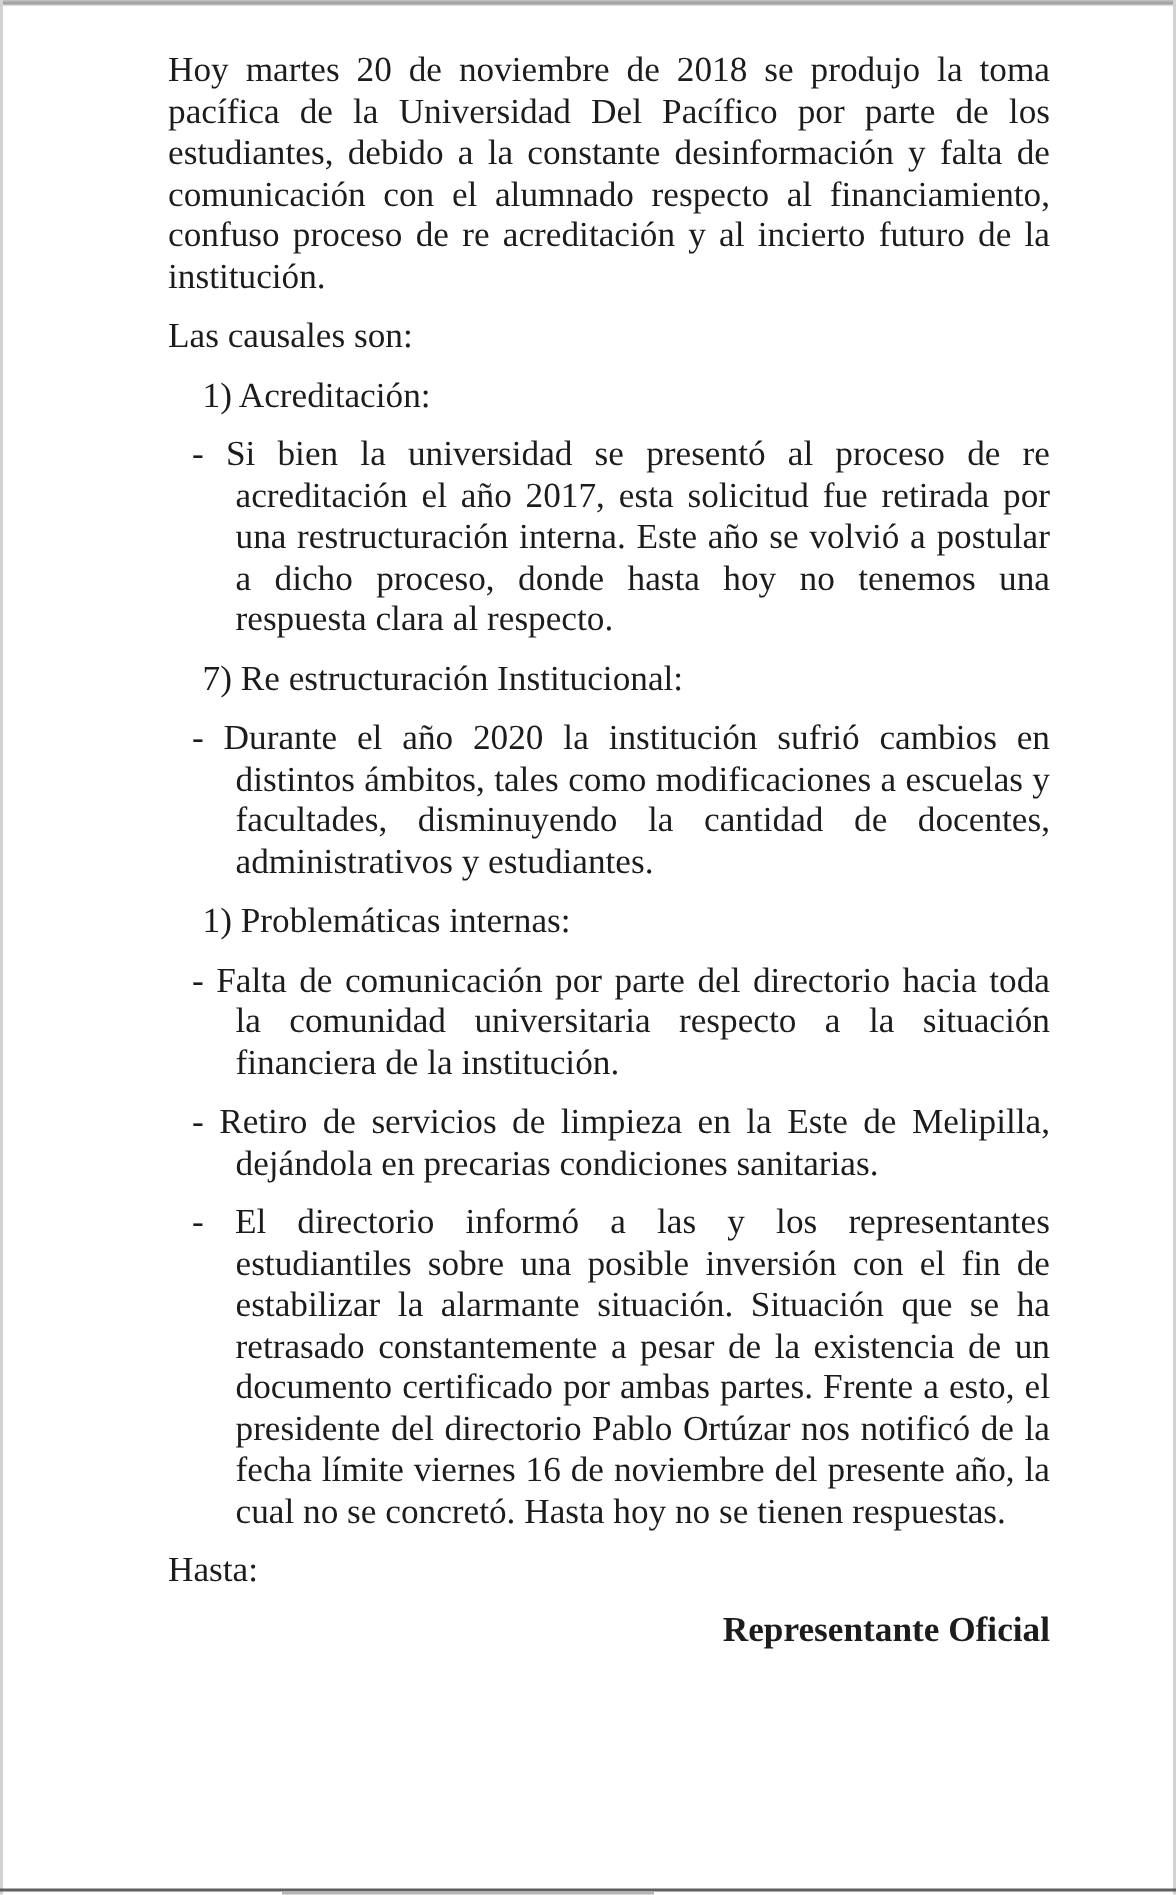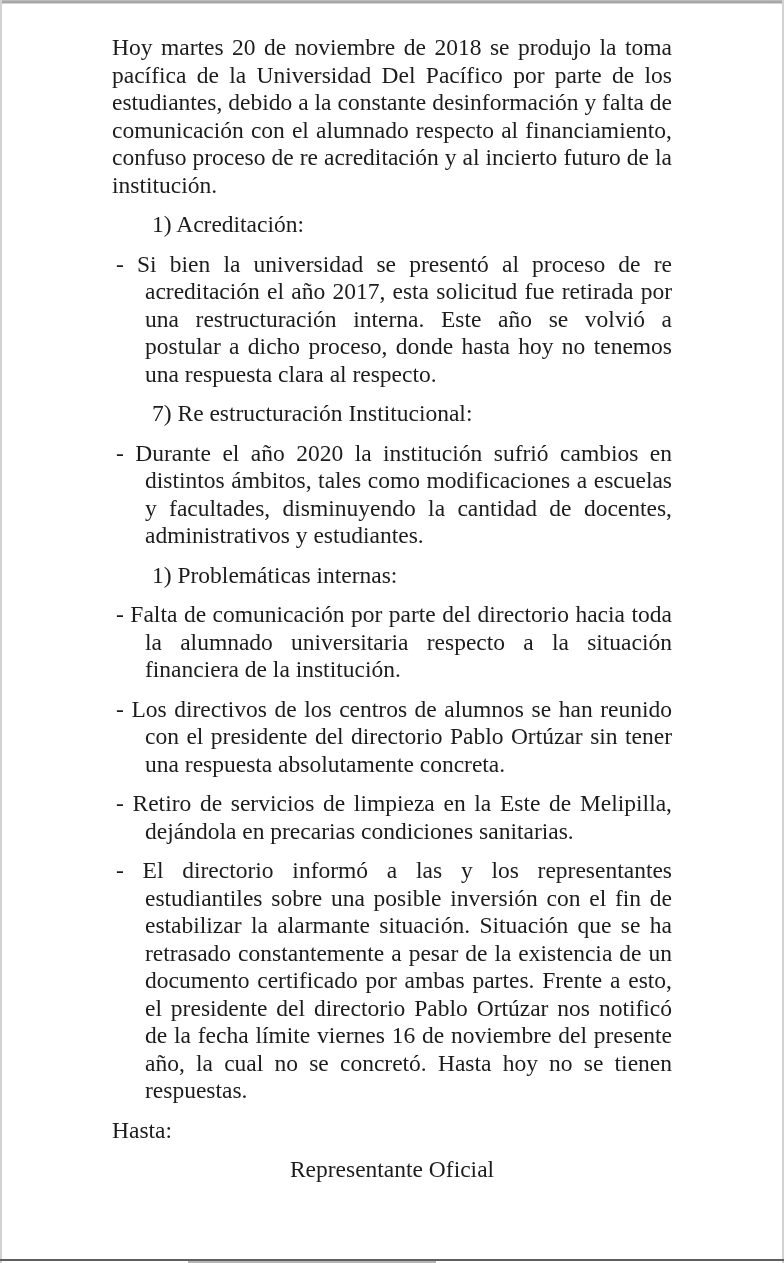--- a/index.html
+++ b/index.html
@@ -12,39 +12,39 @@
     font-family: "Liberation Serif", "DejaVu Serif", serif;
     font-size: 23.5px;
     line-height: 27.5px;
     color: #1c1c1c;
   }
   .page {
     position: relative;
     box-sizing: border-box;
     width: 784px;
     height: 1263px;
-    padding: 34px 112px 0 112px;
+    padding: 34px 84px 0 112px;
   }
   .para {
     margin: 0 0 12px 0;
     text-align: justify;
   }
   .plain { text-align: left; }
   .num-heading {
-    margin-left: 40px;
+    margin-left: 23px;
     text-align: left;
   }
   .bullet {
-    margin-left: 4px;
+    margin-left: 16px;
     padding-left: 29px;
     text-indent: -29px;
   }
   .sig-title {
-    font-weight: normal;
-    text-align: center;
+    font-weight: bold;
+    text-align: right;
     margin-bottom: 12px;
   }
   
   .edge-top {
     position: absolute; top: 0; left: 0; right: 0;
     height: 4px;
     background: linear-gradient(to bottom, #c6c6c6 0%, #9a9a9a 55%, #e8e8e8 100%);
   }
   .edge-left {
     position: absolute; top: 0; bottom: 0; left: 0;
@@ -63,34 +63,34 @@
     width: 248px; height: 2px; background: #b5b5b5;
   }
 </style>
 </head>
 <body>
 
 <div class="page">
 
   <p class="para intro">Hoy martes 20 de noviembre de 2018 se produjo la toma pacífica de la Universidad Del Pacífico por parte de los estudiantes, debido a la constante desinformación y falta de comunicación con el alumnado respecto al financiamiento, confuso proceso de re acreditación y al incierto futuro de la institución.</p>
 
+  <p class="para plain">Las causales son:</p>
 
   <p class="para num-heading">1) Acreditación:</p>
 
   <p class="para bullet">- Si bien la universidad se presentó al proceso de re acreditación el año 2017, esta solicitud fue retirada por una restructuración interna. Este año se volvió a postular a dicho proceso, donde hasta hoy no tenemos una respuesta clara al respecto.</p>
 
   <p class="para num-heading">7) Re estructuración Institucional:</p>
 
   <p class="para bullet">- Durante el año 2020 la institución sufrió cambios en distintos ámbitos, tales como modificaciones a escuelas y facultades, disminuyendo la cantidad de docentes, administrativos y estudiantes.</p>
 
   <p class="para num-heading">1) Problemáticas internas:</p>
 
-  <p class="para bullet">- Falta de comunicación por parte del directorio hacia toda la alumnado universitaria respecto a la situación financiera de la institución.</p>
+  <p class="para bullet">- Falta de comunicación por parte del directorio hacia toda la comunidad universitaria respecto a la situación financiera de la institución.</p>
 
-  <p class="para bullet">- Los directivos de los centros de alumnos se han reunido con el presidente del directorio Pablo Ortúzar sin tener una respuesta absolutamente concreta.</p>
 
   <p class="para bullet">- Retiro de servicios de limpieza en la Este de Melipilla, dejándola en precarias condiciones sanitarias.</p>
 
 
   <p class="para bullet">- El directorio informó a las y los representantes estudiantiles sobre una posible inversión con el fin de estabilizar la alarmante situación. Situación que se ha retrasado constantemente a pesar de la existencia de un documento certificado por ambas partes. Frente a esto, el presidente del directorio Pablo Ortúzar nos notificó de la fecha límite viernes 16 de noviembre del presente año, la cual no se concretó. Hasta hoy no se tienen respuestas.</p>
 
   <p class="para plain">Hasta:</p>
 
   <p class="para sig-title">Representante Oficial</p>
 

